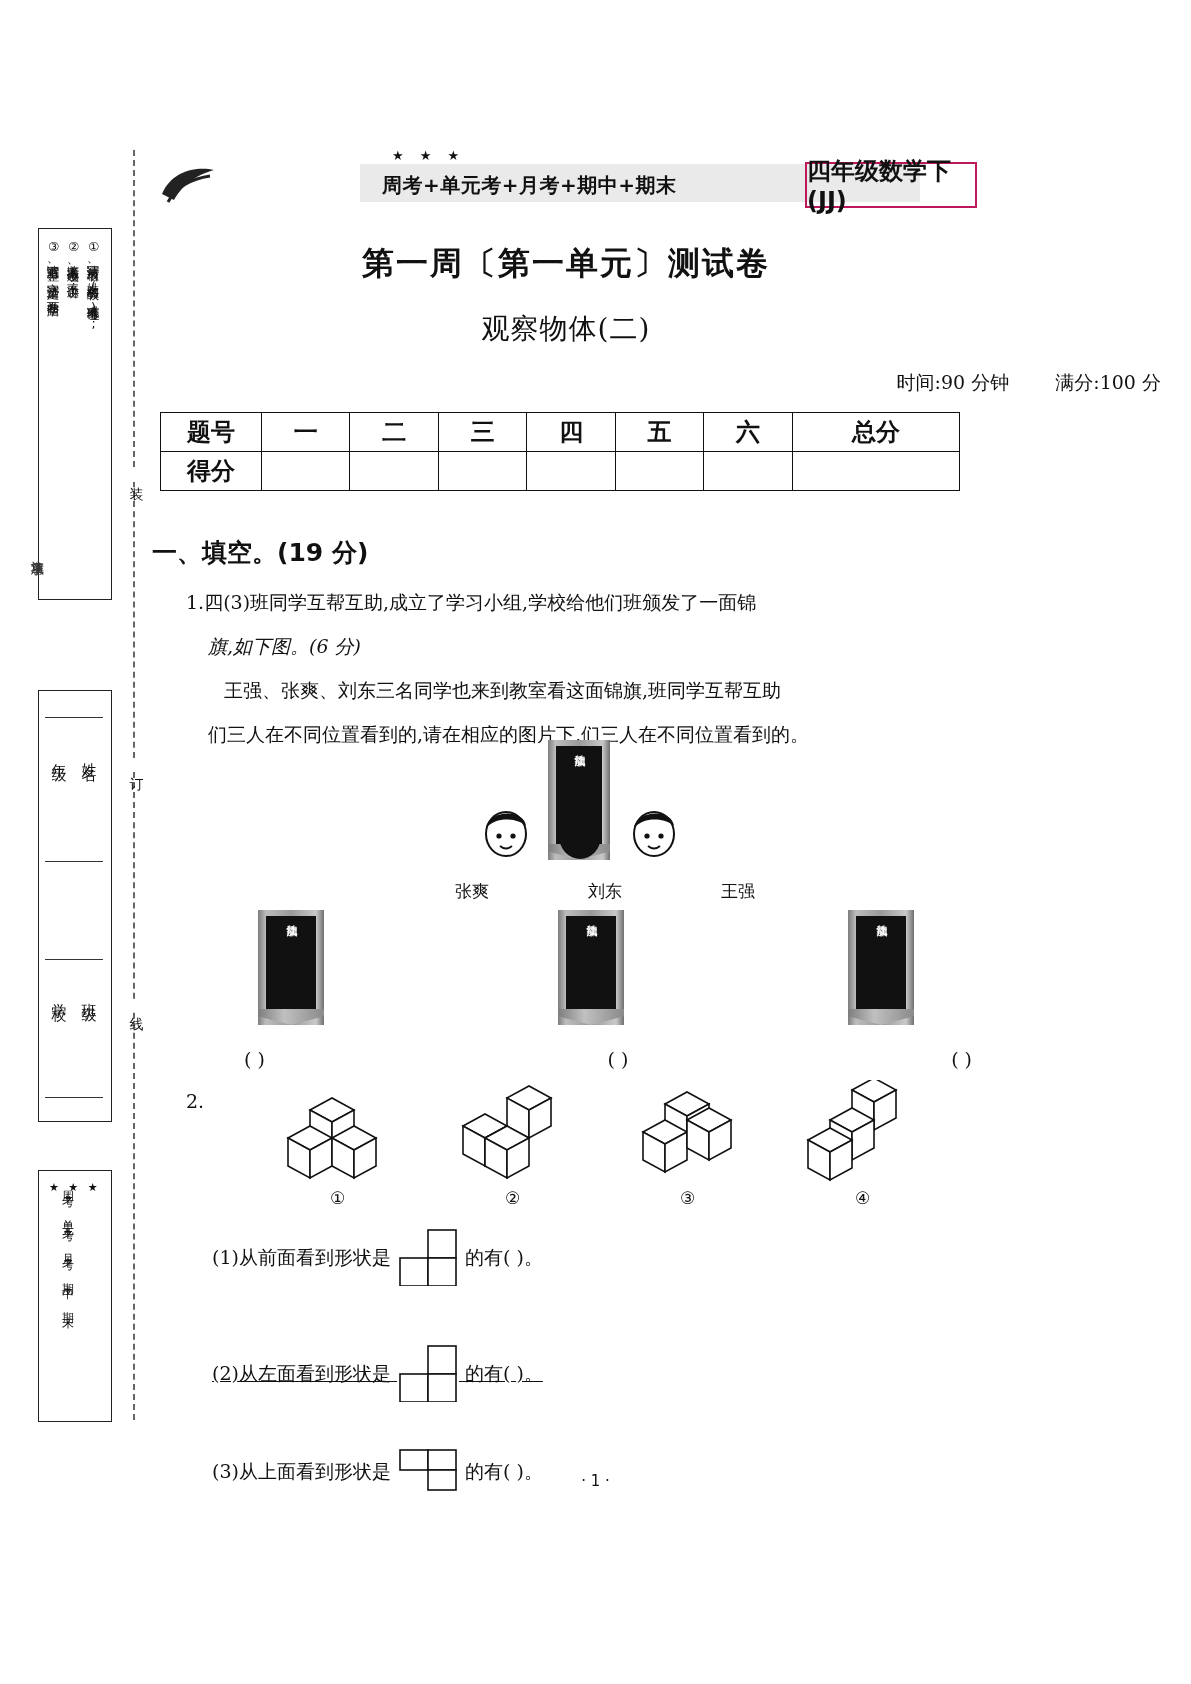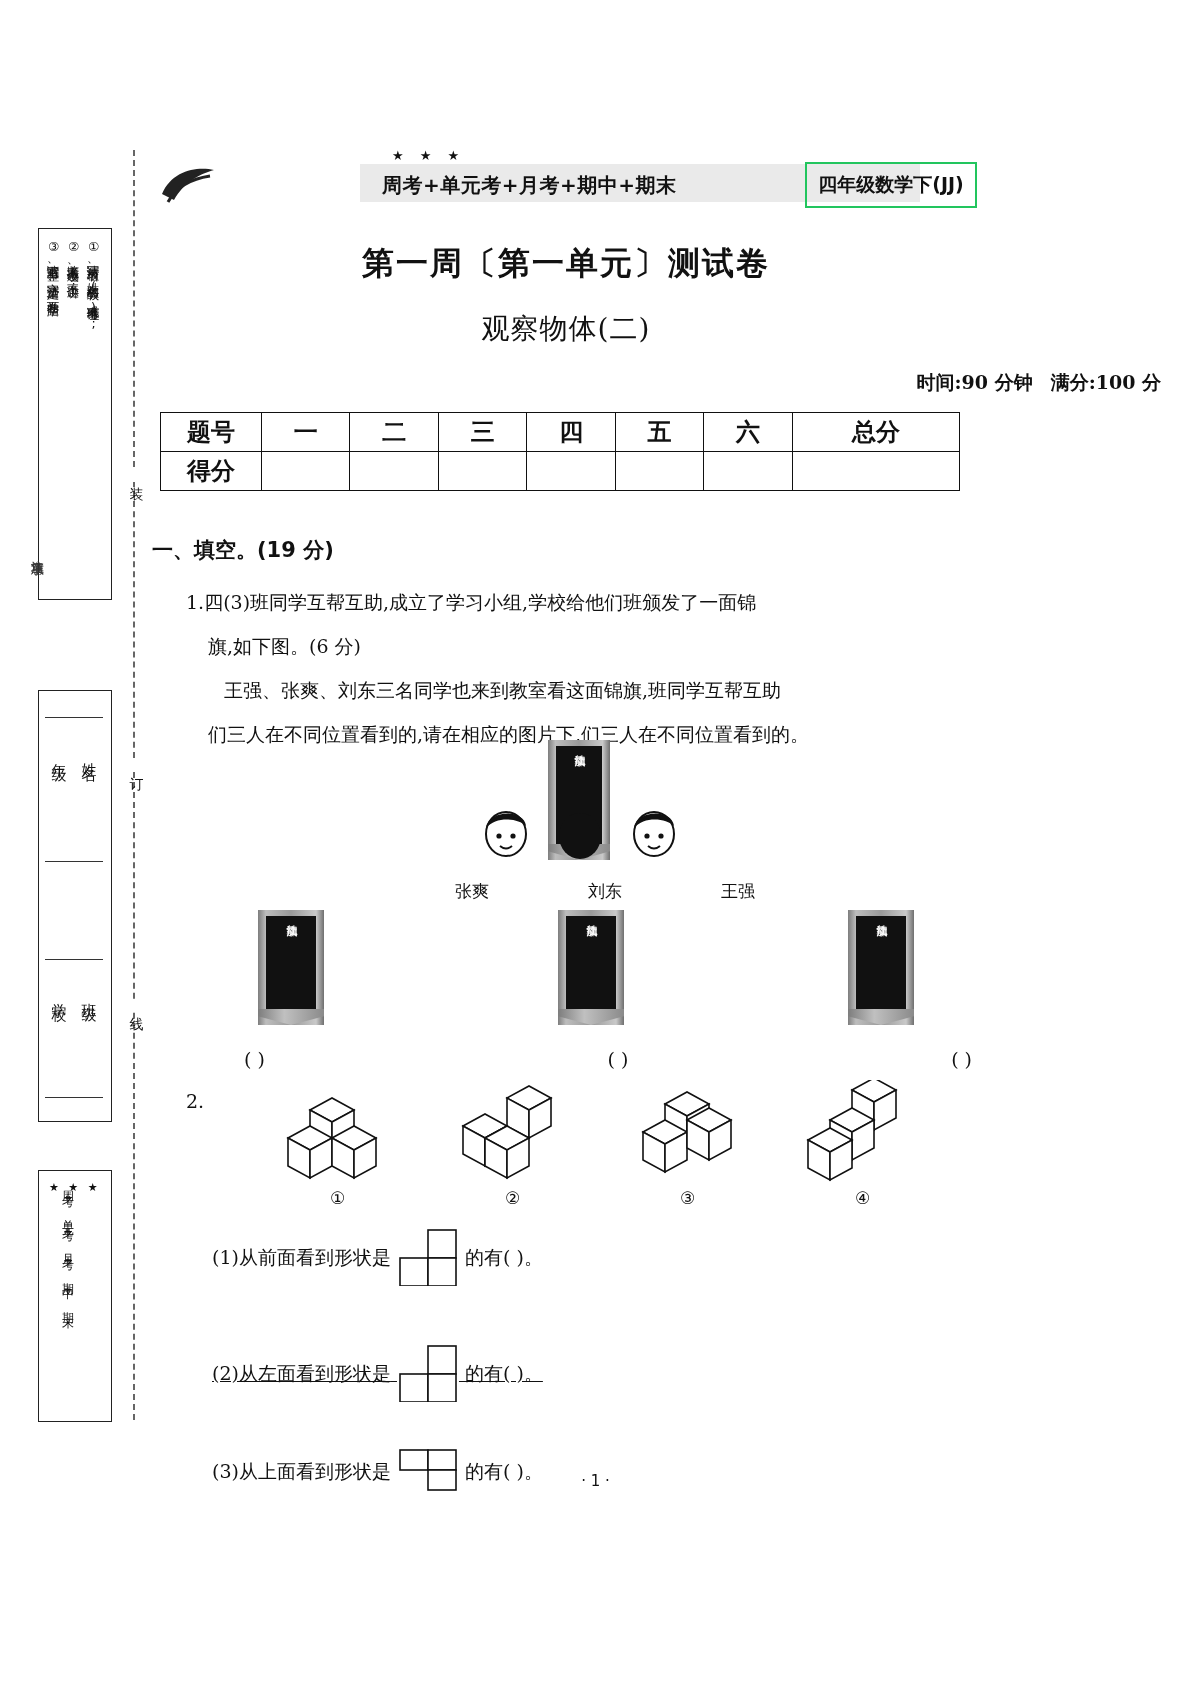--- a/index.html
+++ b/index.html
@@ -22,37 +22,37 @@
   .dashed{position:absolute;left:133px;top:150px;height:1270px;border-left:2px dashed #666;}
   .dash-word{position:absolute;left:122px;background:#fff;padding:6px 0;width:24px;text-align:center;
     writing-mode:vertical-rl;text-orientation:upright;font-size:14px;color:#111;}
 
   
   .hdr{position:absolute;left:160px;top:160px;width:800px;height:46px;}
   .hdr-band{position:absolute;left:200px;top:4px;width:560px;height:38px;background:#eaeaea;}
   .hdr-title{position:absolute;left:222px;top:12px;font-size:20px;font-weight:bold;letter-spacing:0.5px;}
   .stars{position:absolute;left:232px;top:-12px;font-size:13px;letter-spacing:6px;color:#111;}
   .logo{position:absolute;left:158px;top:164px;width:60px;height:44px;}
-  .grade-box{position:absolute;left:805px;top:162px;width:168px;height:42px;border:2px solid #22c55e;
-    display:flex;align-items:center;justify-content:center;font-size:19px;font-weight:bold;}
+  .grade-box{position:absolute;left:805px;top:162px;width:168px;height:42px;border:2px solid #be185d;
+    display:flex;align-items:center;justify-content:center;font-size:24px;font-weight:bold;}
 
   .main-title{position:absolute;left:160px;top:242px;width:812px;text-align:center;
     font-size:32px;font-weight:bold;font-family:"DejaVu Serif","Liberation Serif",serif;letter-spacing:2px;}
   .sub-title{position:absolute;left:160px;top:310px;width:812px;text-align:center;
     font-size:28px;font-family:"DejaVu Serif","Liberation Serif",serif;letter-spacing:1px;}
   .meta{position:absolute;right:30px;top:370px;font-size:19px;font-family:"DejaVu Serif","Liberation Serif",serif;}
-  .meta span{margin-left:12px;font-weight:bold;}
+  .meta span{margin-left:40px;}
 
   
   table.score{position:absolute;left:160px;top:412px;width:800px;border-collapse:collapse;}
   table.score td{border:1.5px solid #111;height:36px;text-align:center;font-size:24px;font-weight:bold;}
   table.score td.lbl{width:98px;}
 
   
-  .sec-title{position:absolute;left:152px;top:536px;font-size:21px;font-weight:bold;text-align:right;}
+  .sec-title{position:absolute;left:152px;top:536px;font-size:25px;font-weight:bold;text-align:right;}
   .q1{position:absolute;left:186px;top:580px;width:790px;font-size:19px;line-height:44px;
       font-family:"DejaVu Serif","Liberation Serif",serif;}
   .indent{display:block;text-indent:2em;}
 
   
   .kidrow{position:absolute;left:470px;top:740px;width:260px;height:150px;}
   .flag{position:relative;background:linear-gradient(90deg,#7d7d7d 0%,#bdbdbd 12%,#9a9a9a 50%,#c9c9c9 88%,#6f6f6f 100%);}
   .flag-inner{position:absolute;left:8px;top:6px;right:8px;bottom:16px;background:#111;}
   .flag-txt{position:absolute;left:0;right:0;top:6px;color:#fff;font-size:11px;line-height:16px;text-align:center;}
   .flag-notch{position:absolute;left:0;right:0;bottom:0;height:16px;
@@ -159,21 +159,21 @@
     </tr>
   </tbody>
     </table>
 
   <div class="sec-title">一、填空。(19 分)</div>
 
   <div class="q1">
     <div>
       <span>1.</span><span>四(3)班同学互帮互助,成立了学习小组,学校给他们班颁发了一面锦</span>
     </div>
-    <div style="padding-left:22px;">旗,如下图。(6 分)</div>
+    <div style="padding-left:22px;font-style:italic;">旗,如下图。(6 分)</div>
     <div class="indent">王强、张爽、刘东三名同学也来到教室看这面锦旗,班同学互帮互助</div>
     <div style="padding-left:22px;">们三人在不同位置看到的,请在相应的图片下,们三人在不同位置看到的。</div>
   </div>
 
   <div class="kidrow">
 
     <div class="flag" style="position:absolute;left:78px;top:0;width:62px;height:120px;">
       <div class="flag-inner"></div>
       <div class="flag-txt" style="writing-mode:vertical-rl;text-orientation:upright;left:50%;transform:translateX(-50%);width:16px;">流动红旗</div>
       <div class="flag-notch"></div>

